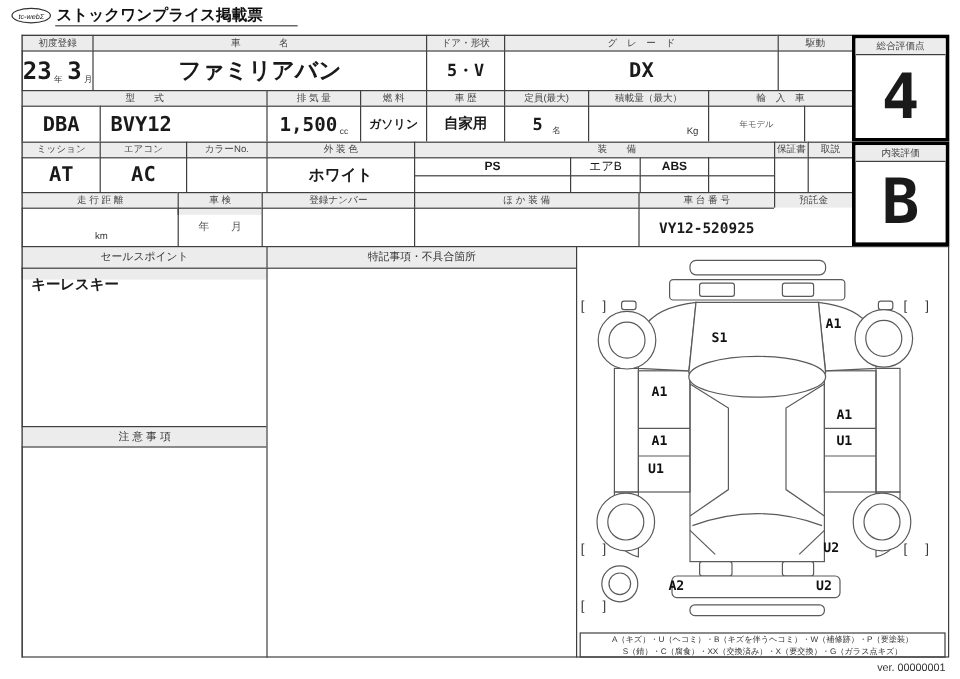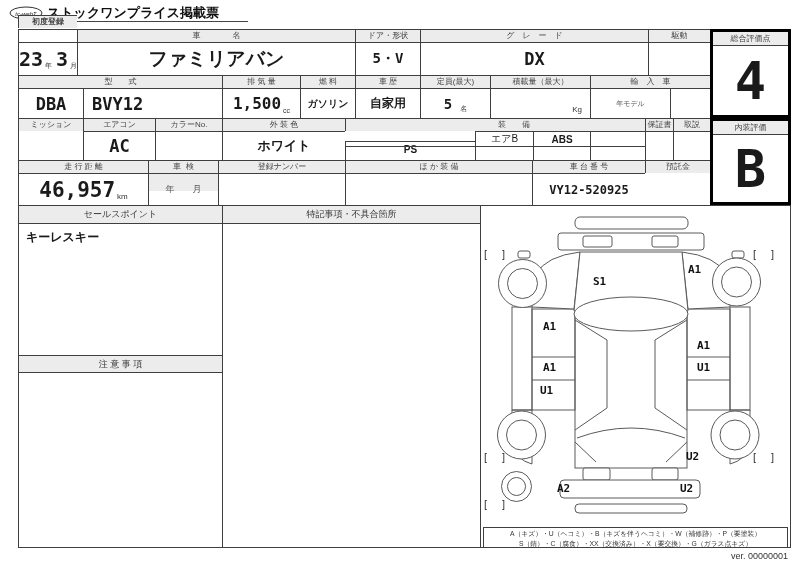--- a/index.html
+++ b/index.html
@@ -36,21 +36,21 @@
     <svg width="38" height="16" viewBox="0 0 38 16">
       <ellipse cx="18" cy="8" rx="16" ry="6" fill="none" stroke="#333" stroke-width="1"></ellipse>
       <text x="18" y="10.5" font-size="6" text-anchor="middle" font-style="italic" fill="#222" font-family="Liberation Sans,sans-serif">tc-webΣ</text>
     </svg>
   </div>
   <div class="abs" style="left:47px;top:4px;width:300px;height:17px;font-size:13px;font-weight:bold;color:#111;">ストックワンプライス掲載票</div>
   <div class="abs" style="left:46px;top:21px;width:202px;height:1px;background:#444;"></div>
 
   <div class="abs frame" style="left:18px;top:29px;width:773px;height:519px;"></div>
 
-  <div class="abs c lab" style="left:18px;top:15px;width:59px;height:13px;font-weight:bold;">初度登録</div>
+  <div class="abs c lab" style="left:18px;top:29px;width:59px;height:13px;">初度登録</div>
   <div class="abs c val" style="left:18px;top:42px;width:59px;height:33px;">
     <span class="big mono">23</span>
     <span class="unit">年</span>
     <span class="big mono" style="margin-left:4px;">3</span>
     <span class="unit">月</span>
   </div>
 
   <div class="abs c lab" style="left:77px;top:29px;width:278px;height:13px;">車　　　　名</div>
   <div class="abs c val" style="left:77px;top:42px;width:278px;height:33px;font-size:19px;font-weight:bold;">ファミリアバン</div>
 
@@ -93,74 +93,74 @@
   <div class="abs c lab" style="left:490px;top:75px;width:100px;height:13px;">積載量（最大）</div>
   <div class="abs c" style="left:490px;top:88px;width:100px;height:30px;">
     <span style="position:absolute;right:8px;bottom:4px;font-size:8px;color:#333;">Kg</span>
   </div>
 
   <div class="abs c lab" style="left:590px;top:75px;width:120px;height:13px;">輸　入　車</div>
   <div class="abs c val" style="left:590px;top:88px;width:80px;height:30px;font-size:7px;color:#555;">年モデル</div>
   <div class="abs c" style="left:670px;top:88px;width:40px;height:30px;"></div>
 
   <div class="abs c lab" style="left:18px;top:118px;width:65px;height:13px;">ミッション</div>
+  <div class="abs c val mono" style="left:18px;top:131px;width:65px;height:29px;font-size:17px;font-weight:bold;">AT</div>
 
   <div class="abs c lab" style="left:83px;top:118px;width:72px;height:13px;">エアコン</div>
   <div class="abs c val mono" style="left:83px;top:131px;width:72px;height:29px;font-size:17px;font-weight:bold;">AC</div>
 
   <div class="abs c lab" style="left:155px;top:118px;width:67px;height:13px;">カラーNo.</div>
   <div class="abs c val" style="left:155px;top:131px;width:67px;height:29px;"></div>
 
   <div class="abs c lab" style="left:222px;top:118px;width:123px;height:13px;">外 装 色</div>
   <div class="abs c val" style="left:222px;top:131px;width:123px;height:29px;font-size:13px;font-weight:bold;">ホワイト</div>
 
   <div class="abs c lab" style="left:345px;top:118px;width:300px;height:13px;padding-left:37px;">装　　備</div>
-  <div class="abs c val" style="left:345px;top:141px;width:130px;height:15px;font-size:10px;font-weight:bold;">PS</div>
+  <div class="abs c val" style="left:345px;top:131px;width:130px;height:15px;font-size:10px;font-weight:bold;">PS</div>
   <div class="abs c val" style="left:475px;top:131px;width:58px;height:15px;font-size:10px;font-weight:normal;">エアB</div>
   <div class="abs c val" style="left:533px;top:131px;width:57px;height:15px;font-size:10px;font-weight:bold;">ABS</div>
   <div class="abs c" style="left:590px;top:131px;width:55px;height:15px;"></div>
   <div class="abs c" style="left:345px;top:146px;width:130px;height:14px;"></div>
   <div class="abs c" style="left:475px;top:146px;width:58px;height:14px;"></div>
   <div class="abs c" style="left:533px;top:146px;width:57px;height:14px;"></div>
   <div class="abs c" style="left:590px;top:146px;width:55px;height:14px;"></div>
 
   <div class="abs c lab" style="left:645px;top:118px;width:28px;height:13px;">保証書</div>
   <div class="abs c val" style="left:645px;top:131px;width:28px;height:29px;"></div>
   <div class="abs c lab" style="left:673px;top:118px;width:37px;height:13px;">取説</div>
   <div class="abs c val" style="left:673px;top:131px;width:37px;height:29px;"></div>
 
   <div class="abs boldbox" style="left:710px;top:118px;width:81px;height:87px;">
     <div class="boxlab">内装評価</div>
     <div class="val score" style="height:68px;">B</div>
   </div>
 
   <div class="abs c lab" style="left:18px;top:160px;width:130px;height:13px;">走 行 距 離</div>
   <div class="abs c val" style="left:18px;top:173px;width:130px;height:32px;">
-    <span class="mono" style="font-size:21px;font-weight:bold;">46,957</span>
     <span class="unit" style="font-size:8px;">km</span>
   </div>
 
-  <div class="abs c lab" style="left:148px;top:160px;width:70px;height:31px;font-family:Liberation Mono, monospace;">車 検</div>
+  <div class="abs c lab" style="left:148px;top:160px;width:70px;height:19px;">車 検</div>
   <div class="abs c val" style="left:148px;top:173px;width:70px;height:32px;font-size:9px;color:#555;gap:18px;">
     <span>年</span>
     <span>月</span>
   </div>
 
   <div class="abs c lab" style="left:218px;top:160px;width:127px;height:13px;">登録ナンバー</div>
   <div class="abs c val" style="left:218px;top:173px;width:127px;height:32px;"></div>
 
   <div class="abs c lab" style="left:345px;top:160px;width:187px;height:13px;">ほ か 装 備</div>
   <div class="abs c val" style="left:345px;top:173px;width:187px;height:32px;"></div>
 
   <div class="abs c lab" style="left:532px;top:160px;width:113px;height:13px;">車 台 番 号</div>
   <div class="abs c val mono" style="left:532px;top:173px;width:113px;height:32px;font-size:12px;font-weight:bold;">VY12-520925</div>
 
   <div class="abs c lab" style="left:645px;top:160px;width:65px;height:13px;">預託金</div>
 
-  <div class="abs c secHead" style="left:18px;top:205px;width:204px;height:18px;">セールスポイント</div>
+  <div class="abs c secHead" style="left:18px;top:205px;width:204px;height:28px;">セールスポイント</div>
   <div class="abs c" style="left:18px;top:223px;width:204px;height:132px;font-size:12px;font-weight:bold;padding:5px 7px;">キーレスキー</div>
   <div class="abs c secHead" style="left:18px;top:355px;width:204px;height:17px;">注 意 事 項</div>
   <div class="abs c" style="left:18px;top:372px;width:204px;height:176px;font-size:11px;padding:5px 7px;"></div>
 
   <div class="abs c secHead" style="left:222px;top:205px;width:258px;height:18px;">特記事項・不具合箇所</div>
   <div class="abs c" style="left:222px;top:223px;width:258px;height:325px;font-size:11px;padding:5px 7px;"></div>
 
   <div class="abs c" style="left:480px;top:205px;width:311px;height:343px;"></div>
 
   <div class="abs" style="left:488px;top:212px;width:300px;height:312px;z-index:2;">

